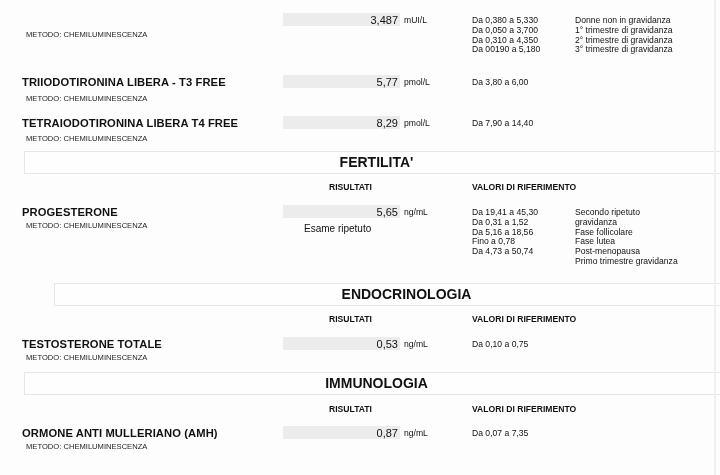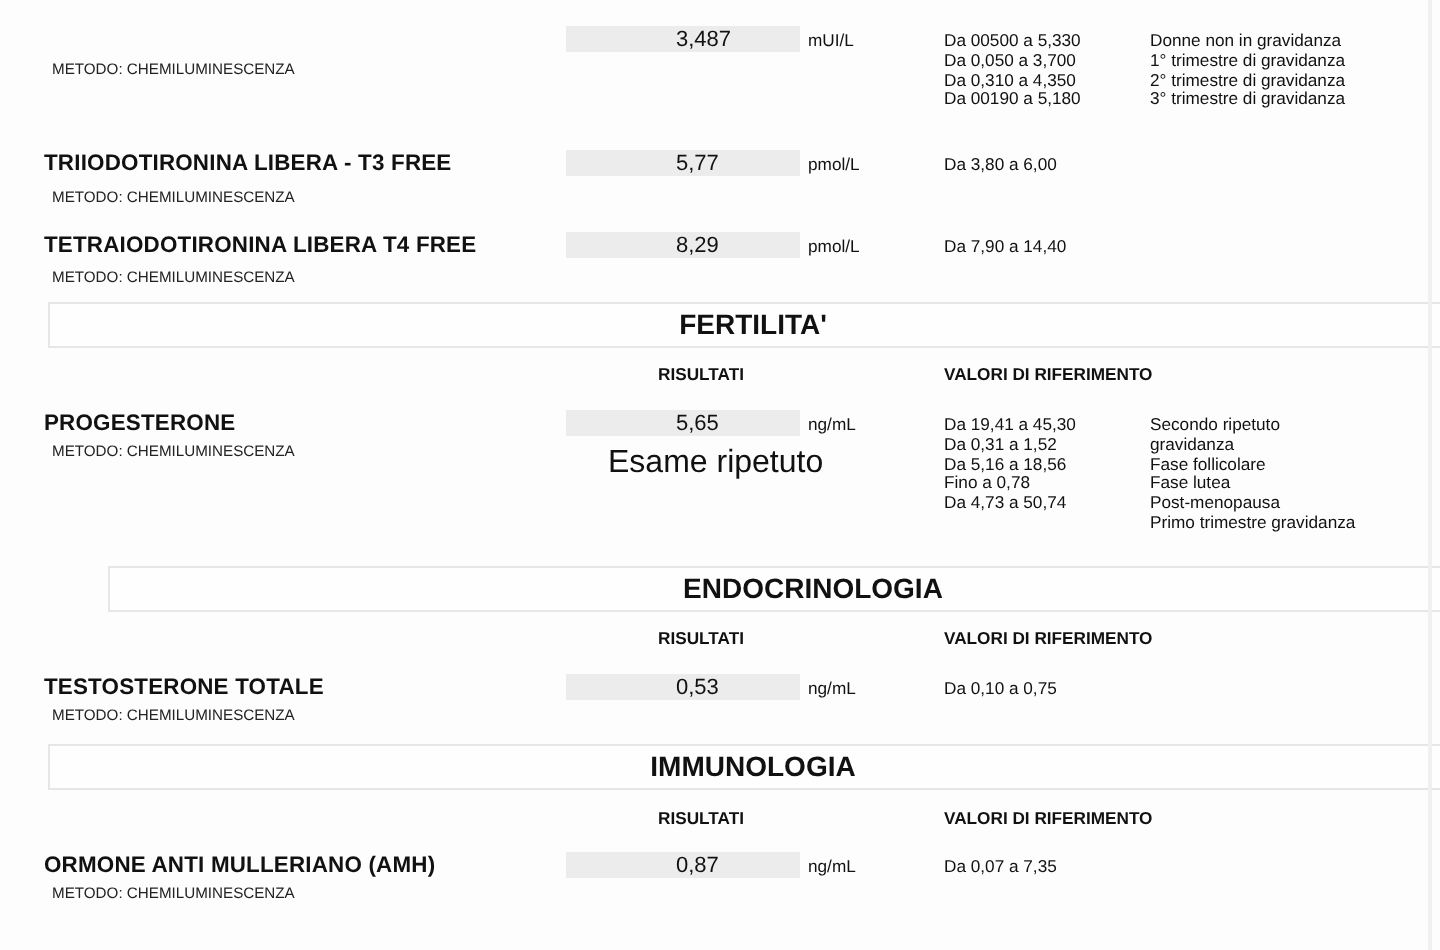--- a/index.html
+++ b/index.html
@@ -5,47 +5,47 @@
   html, body { margin:0; padding:0; }
   body {
     width:720px; height:475px; overflow:hidden; background:#fdfdfd;
     font-family:"Liberation Sans", sans-serif; color:#111; position:relative;
   }
   .page { position:absolute; left:0; top:0; width:720px; height:475px; background:#fdfdfd; }
   .abs { position:absolute; white-space:nowrap; }
   .test-name { font-weight:bold; font-size:11.2px; letter-spacing:0.1px; }
   .method { font-size:7.6px; color:#222; }
   .bar { position:absolute; height:13px; background:#ececec; }
-  .value { font-size:11px; text-align:left; width:60px; }
+  .value { font-size:11px; text-align:right; width:60px; }
   .unit { font-size:8.6px; }
   .ref { font-size:8.6px; line-height:9.8px; }
   .note { font-size:7.6px; color:#222; }
   .section-box {
     position:absolute; left:24px; width:668px; height:21px;
     border:1px solid #e6e6e6; background:#fefefe;padding-left:35px;
   }
   .section-title {
     position:absolute; left:0; right:0; top:2px; text-align:center;
     font-weight:bold; font-size:14px;
   }
   .col-head { font-weight:bold; font-size:8.6px; }
-  .extra { font-size:16px;padding-left:20px; }
+  .extra { font-size:10px;padding-left:20px; }
   .right-border { position:absolute; left:714px; top:0; width:2px; height:475px; background:#f0f0f0; }
 </style>
 </head>
 <body>
 
 <div class="page">
 
   <div class="abs method" style="left:26px;top:30px;">METODO: CHEMILUMINESCENZA</div>
   <div class="bar" style="left:283px;top:13px;width:117px;"></div>
   <div class="abs value" style="left:338px;top:14px;">3,487</div>
   <div class="abs unit" style="left:404px;top:15px;">mUI/L</div>
   <div class="abs ref" style="left:472px;top:16px;">
-    <div>Da 00500 a 5,330</div>
+    <div>Da 0,380 a 5,330</div>
     <div>Da 0,050 a 3,700</div>
     <div>Da 0,310 a 4,350</div>
     <div>Da 00190 a 5,180</div>
   </div>
   <div class="abs ref" style="left:575px;top:16px;">
     <div>Donne non in gravidanza</div>
     <div>1° trimestre di gravidanza</div>
     <div>2° trimestre di gravidanza</div>
     <div>3° trimestre di gravidanza</div>
   </div>

